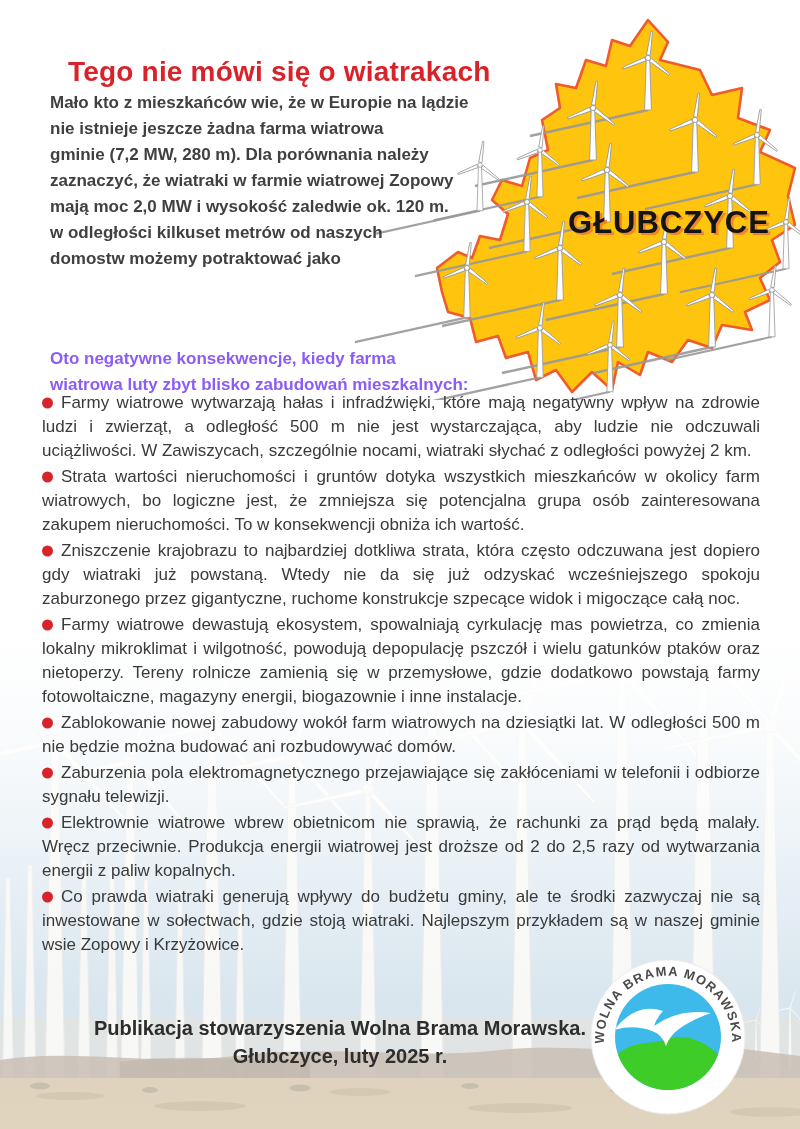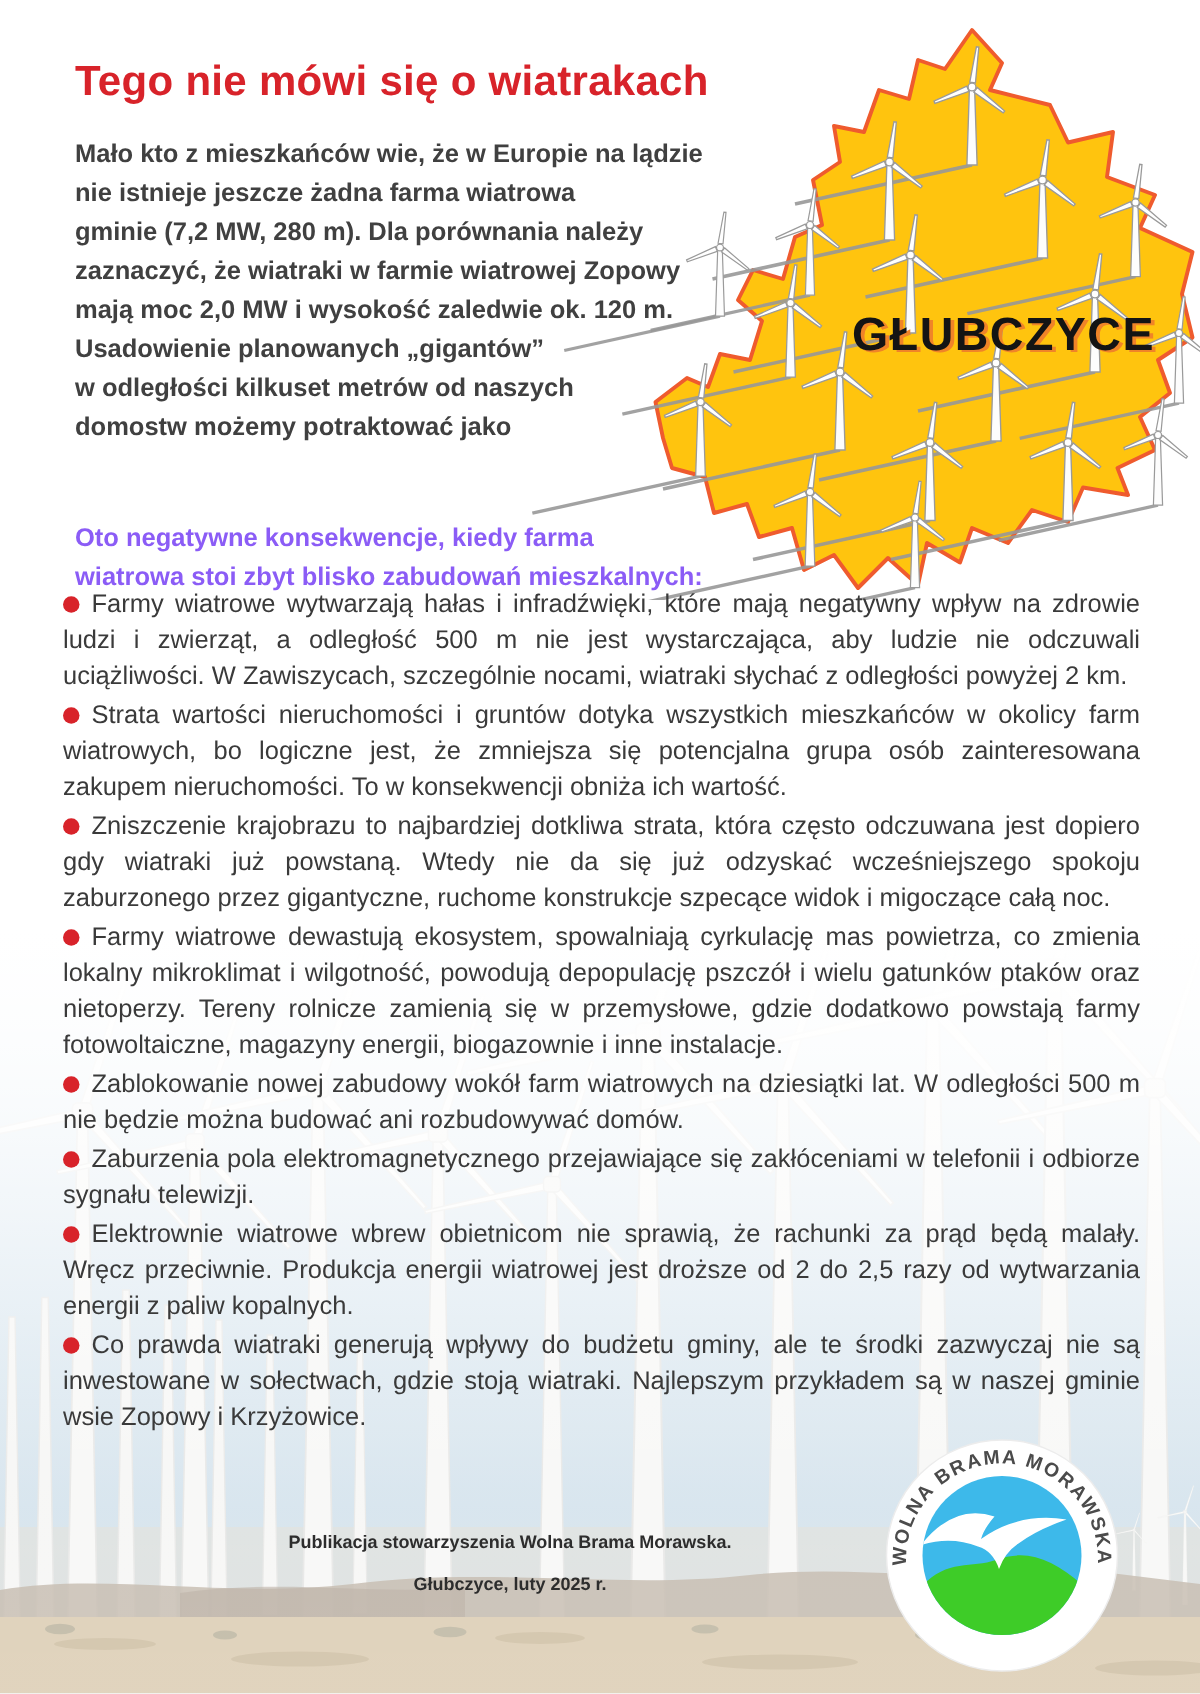--- a/index.html
+++ b/index.html
@@ -32,21 +32,21 @@
     margin:0 0 2px 0;
     font-size:17px;color:#3a3a3a;line-height:24px;
     text-align:justify;
   }
   .dot{
     display:inline-block;width:11px;height:11px;border-radius:50%;
     background:#d8232a;margin-right:8px;transform:translateY(.5px);
   }
   #footer{
     left:70px;top:1014px;width:540px;z-index:6;text-align:center;
-    font-size:12px;font-weight:bold;color:#2d2d2d;line-height:28px;
+    font-size:20px;font-weight:bold;color:#2d2d2d;line-height:28px;
   }
   
   #map-svg{left:300px;top:0;z-index:3;}
   #photo-svg{left:0;top:620px;z-index:1;}
   #photo-fade{
     left:0;top:620px;width:800px;height:509px;z-index:2;pointer-events:none;
     background:linear-gradient(180deg,
       #ffffff 0%,
       rgba(255,255,255,.95) 10%,
       rgba(255,255,255,.85) 22%,
@@ -185,36 +185,35 @@
     <use href="#mtb" transform="translate(712,295)"></use>
     <use href="#mtb" transform="translate(772,290) scale(0.9)"></use>
     <use href="#mtb" transform="translate(540,328) scale(0.95)"></use>
     <use href="#mtb" transform="translate(610,345) scale(0.9)"></use>
   </g>
 
   <text x="669" y="233" text-anchor="middle" font-size="31" font-weight="bold" fill="#f08428" transform="translate(2.5,1.5)" letter-spacing="1">GŁUBCZYCE</text>
   <text x="669" y="233" text-anchor="middle" font-size="31" font-weight="bold" fill="#141414" letter-spacing="1">GŁUBCZYCE</text>
 </svg>
 
-<h1 id="title" class="abs" style="margin:0;">Tego nie mówi się o wiatrakach</h1>
+<h1 id="title" class="abs" style="margin:18px;">Tego nie mówi się o wiatrakach</h1>
 
 <div id="intro" class="abs">
   <div class="iline">Mało kto z mieszkańców wie, że w Europie na lądzie</div>
   <div class="iline">nie istnieje jeszcze żadna farma wiatrowa</div>
   <div class="iline">gminie (7,2 MW, 280 m). Dla porównania należy</div>
   <div class="iline">zaznaczyć, że wiatraki w farmie wiatrowej Zopowy</div>
   <div class="iline">mają moc 2,0 MW i wysokość zaledwie ok. 120 m.</div>
-  <div class="iline">Usadowienie planowanych „gigantów”</div>
   <div class="iline">w odległości kilkuset metrów od naszych</div>
   <div class="iline">domostw możemy potraktować jako</div>
 </div>
 
 <div id="subhead" class="abs">
   <div class="sline">Oto negatywne konsekwencje, kiedy farma</div>
-  <div class="sline">wiatrowa stoi zbyt blisko zabudowań mieszkalnych:</div>
+  <div class="sline">wiatrowa luty zbyt blisko zabudowań mieszkalnych:</div>
 </div>
 
 <div id="bullets" class="abs">
   <p class="bullet"><span class="dot"></span><span>Farmy wiatrowe wytwarzają hałas i infradźwięki, które mają negatywny wpływ na zdrowie ludzi i zwierząt, a odległość 500 m nie jest wystarczająca, aby ludzie nie odczuwali uciążliwości. W Zawiszycach, szczególnie nocami, wiatraki słychać z odległości powyżej 2 km.</span></p>
   <p class="bullet"><span class="dot"></span><span>Strata wartości nieruchomości i gruntów dotyka wszystkich mieszkańców w okolicy farm wiatrowych, bo logiczne jest, że zmniejsza się potencjalna grupa osób zainteresowana zakupem nieruchomości. To w konsekwencji obniża ich wartość.</span></p>
   <p class="bullet"><span class="dot"></span><span>Zniszczenie krajobrazu to najbardziej dotkliwa strata, która często odczuwana jest dopiero gdy wiatraki już powstaną. Wtedy nie da się już odzyskać wcześniejszego spokoju zaburzonego przez gigantyczne, ruchome konstrukcje szpecące widok i migoczące całą noc.</span></p>
   <p class="bullet"><span class="dot"></span><span>Farmy wiatrowe dewastują ekosystem, spowalniają cyrkulację mas powietrza, co zmienia lokalny mikroklimat i wilgotność, powodują depopulację pszczół i wielu gatunków ptaków oraz nietoperzy. Tereny rolnicze zamienią się w przemysłowe, gdzie dodatkowo powstają farmy fotowoltaiczne, magazyny energii, biogazownie i inne instalacje.</span></p>
   <p class="bullet"><span class="dot"></span><span>Zablokowanie nowej zabudowy wokół farm wiatrowych na dziesiątki lat. W odległości 500 m nie będzie można budować ani rozbudowywać domów.</span></p>
   <p class="bullet"><span class="dot"></span><span>Zaburzenia pola elektromagnetycznego przejawiające się zakłóceniami w telefonii i odbiorze sygnału telewizji.</span></p>
   <p class="bullet"><span class="dot"></span><span>Elektrownie wiatrowe wbrew obietnicom nie sprawią, że rachunki za prąd będą malały. Wręcz przeciwnie. Produkcja energii wiatrowej jest droższe od 2 do 2,5 razy od wytwarzania energii z paliw kopalnych.</span></p>

